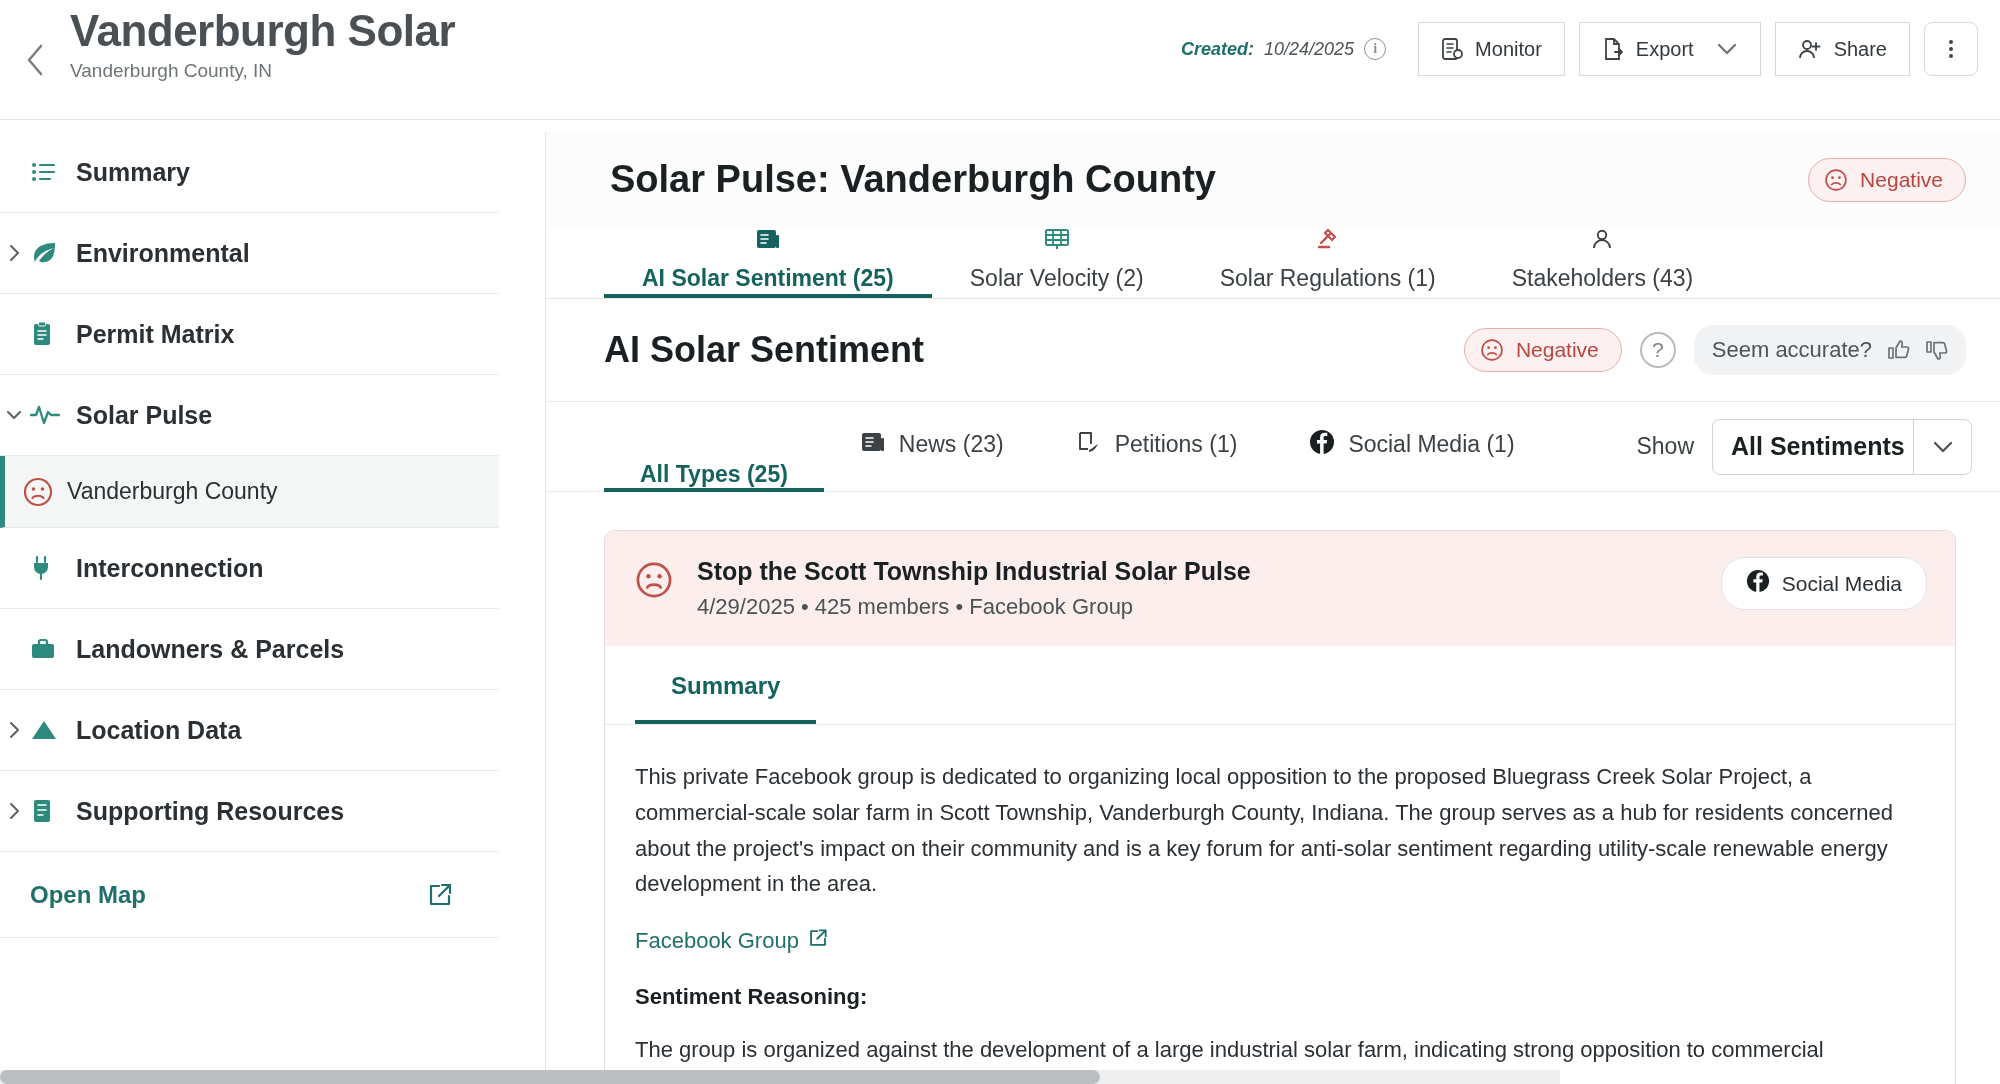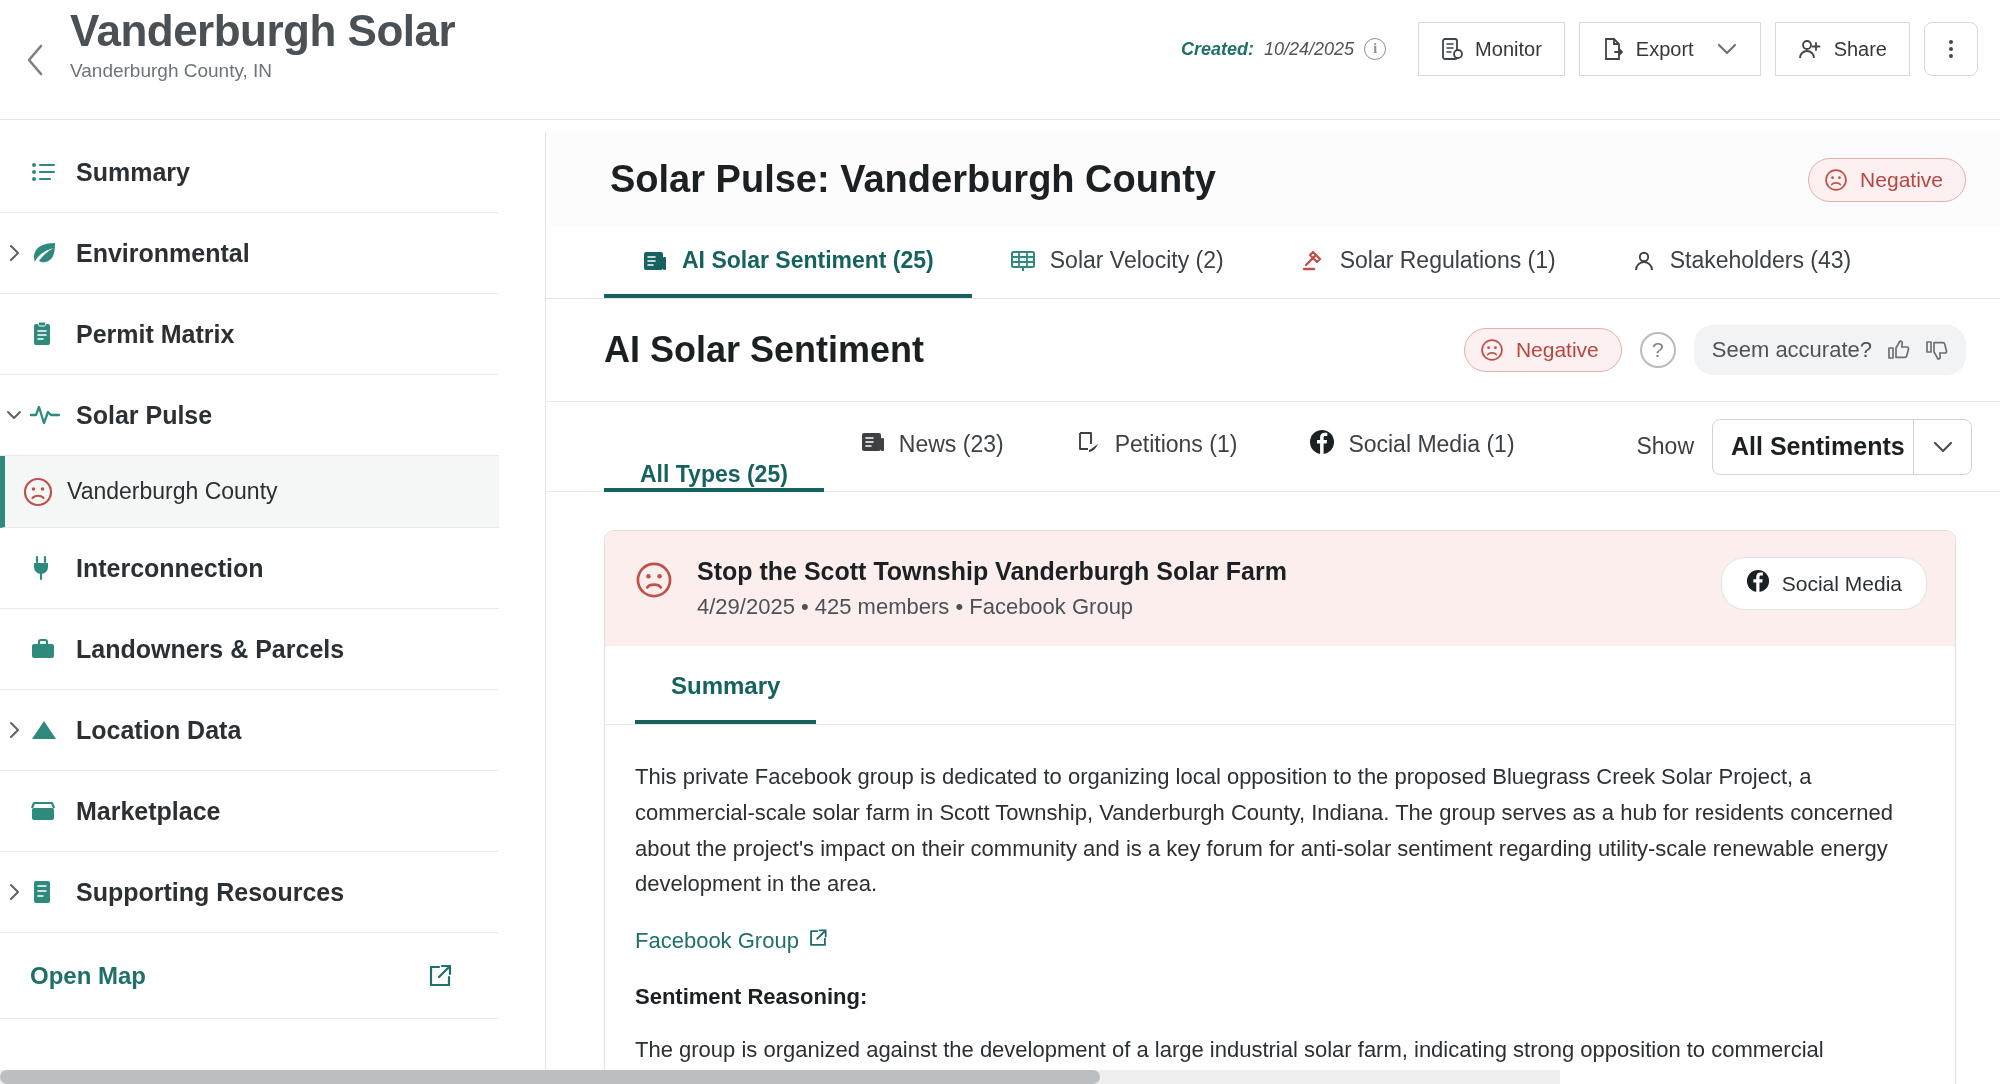--- a/index.html
+++ b/index.html
@@ -191,20 +191,21 @@
     background: #fff;
     height: 76px;
   }
   .tab {
     display: flex; align-items: center; gap: 14px;
     padding: 0 38px;
     font-size: 23px;
     color: #3b4145;
     cursor: pointer;
     border-bottom: 4px solid transparent;
+    flex-direction: column;
   }
   .tab.active { color: #15625f; font-weight: bold; border-bottom-color: #15625f; }
   .tab .ticon { display:flex; }
 
   
   .sec-head {
     display: flex; align-items: center;
     padding: 26px 34px 26px 58px;
     border-bottom: 1px solid #e6e9ea;
     gap: 20px;
@@ -479,29 +480,20 @@
             </svg>
         </span>
         <span class="nav-icon">
           <svg width="28" height="24" viewBox="0 0 28 24" fill="none">
             <path d="M14 3L26 21H2L14 3z" fill="#2f8a7e"></path>
           </svg>
         </span>
         <span class="nav-label">Location Data</span>
       </div>
 
-      <div class="nav-item">
-        <span class="nav-icon">
-          <svg width="26" height="24" viewBox="0 0 26 24" fill="none">
-            <rect x="2" y="9" width="22" height="12" rx="2" fill="#2f8a7e"></rect>
-            <path d="M2 9l2-5h18l2 5" stroke="#2f8a7e" stroke-width="2.2" fill="none" stroke-linejoin="round"></path>
-          </svg>
-        </span>
-        <span class="nav-label">Marketplace</span>
-      </div>
 
       <div class="nav-item">
         <span class="caret">
           <svg width="14" height="20" viewBox="0 0 14 20" fill="none">
               <path d="M4 3l7 7-7 7" stroke="#5b6165" stroke-width="2" fill="none" stroke-linecap="round" stroke-linejoin="round"></path>
             </svg>
         </span>
         <span class="nav-icon">
           <svg width="24" height="26" viewBox="0 0 24 26" fill="none">
             <rect x="4" y="2" width="16" height="22" rx="2" fill="#2f8a7e"></rect>
@@ -661,21 +653,21 @@
           <div class="card-head">
             <span class="card-sad">
               <svg width="42" height="42" viewBox="0 0 34 34" fill="none">
                 <circle cx="17" cy="17" r="13" stroke="#c0504a" stroke-width="2.2"></circle>
                 <circle cx="12.5" cy="14" r="1.8" fill="#c0504a"></circle>
                   <circle cx="21.5" cy="14" r="1.8" fill="#c0504a"></circle>
                 <path d="M11.5 23c2-3 9-3 11 0" stroke="#c0504a" stroke-width="2.2" fill="none" stroke-linecap="round"></path>
               </svg>
             </span>
             <div>
-              <div class="card-title">Stop the Scott Township Vanderburgh Solar Farm</div>
+              <div class="card-title">Stop the Scott Township Industrial Solar Pulse</div>
               <div class="card-meta">4/29/2025 • 425 members • Facebook Group</div>
             </div>
             <div class="src-badge">
               <span>
                 <svg width="24" height="24" viewBox="0 0 26 26" fill="none">
                   <circle cx="13" cy="13" r="12" fill="#1b2023"></circle>
                   <path d="M14.6 25V14.6h3l.5-3.6h-3.5V8.8c0-1 .3-1.7 1.8-1.7h1.9V3.9c-.3 0-1.4-.1-2.7-.1-2.7 0-4.5 1.6-4.5 4.6V11H8v3.6h3.1V25h3.5z" fill="#fff"></path>
                 </svg>
               </span>
               <span>Social Media</span>

